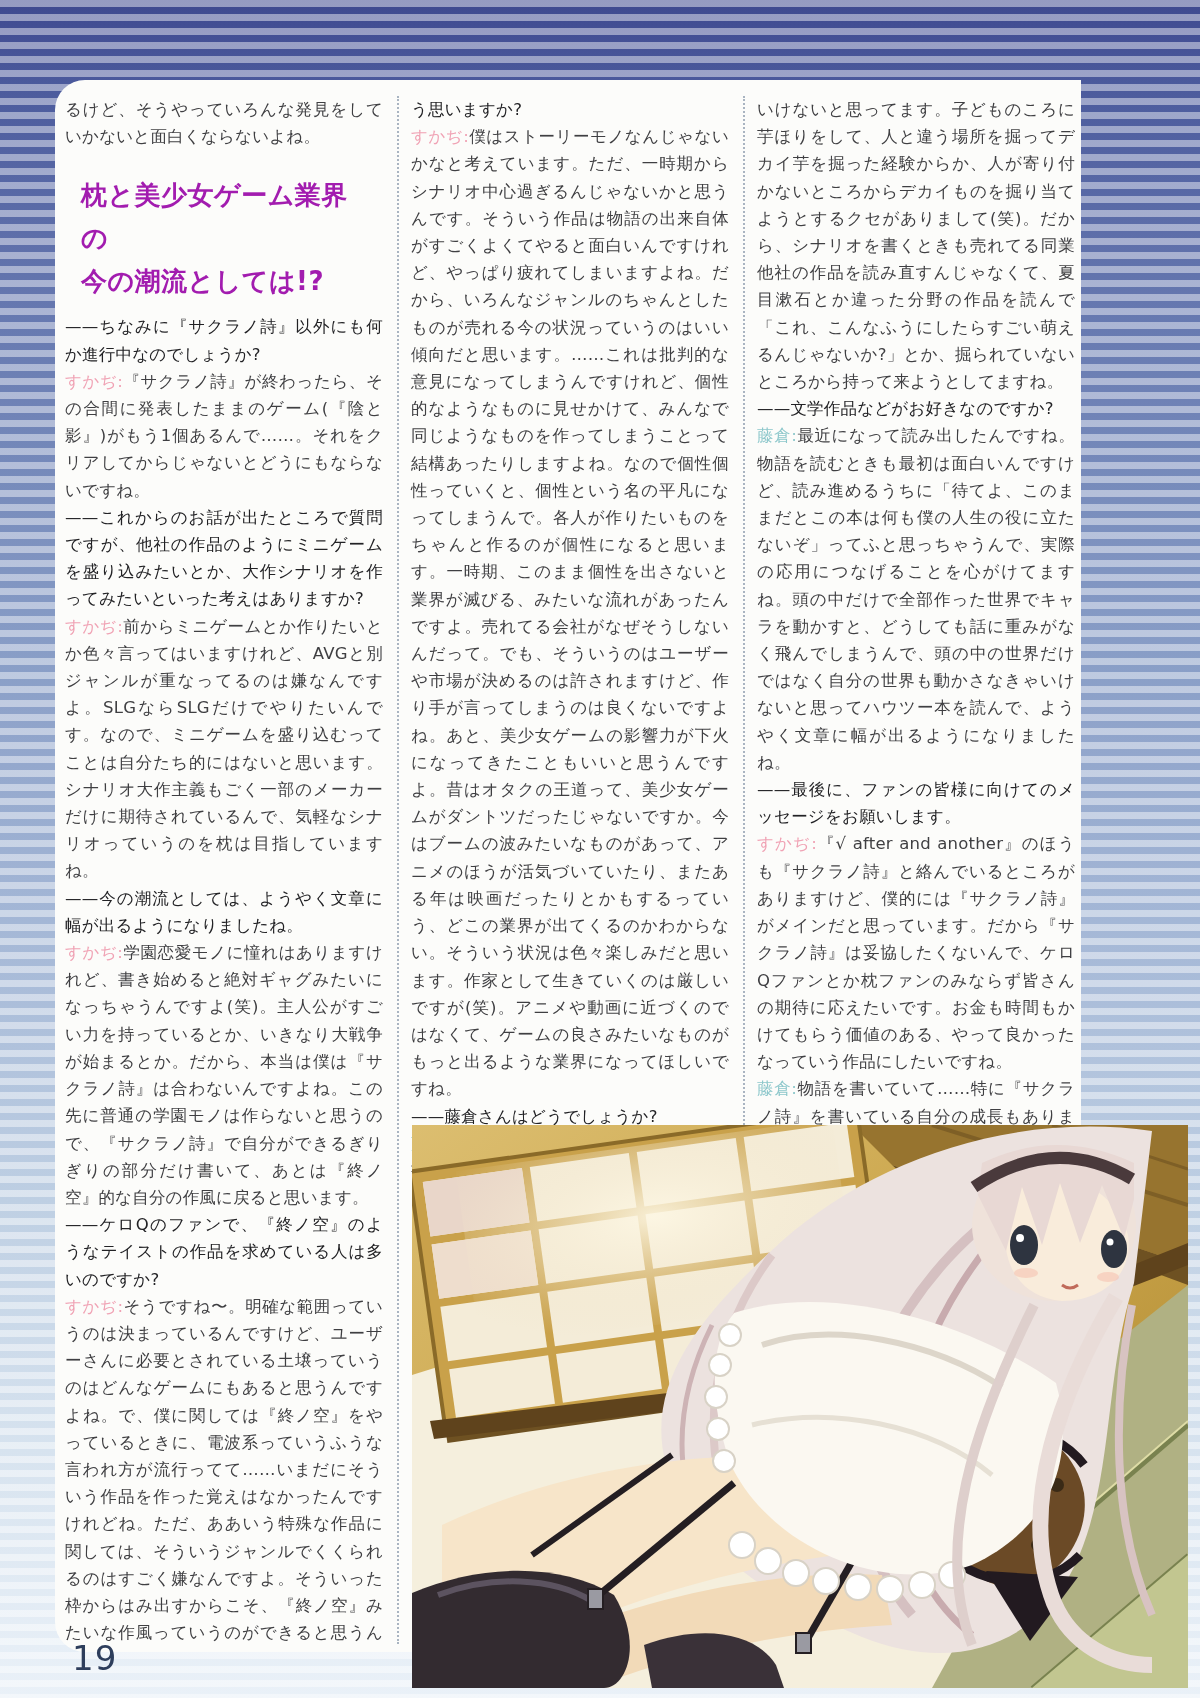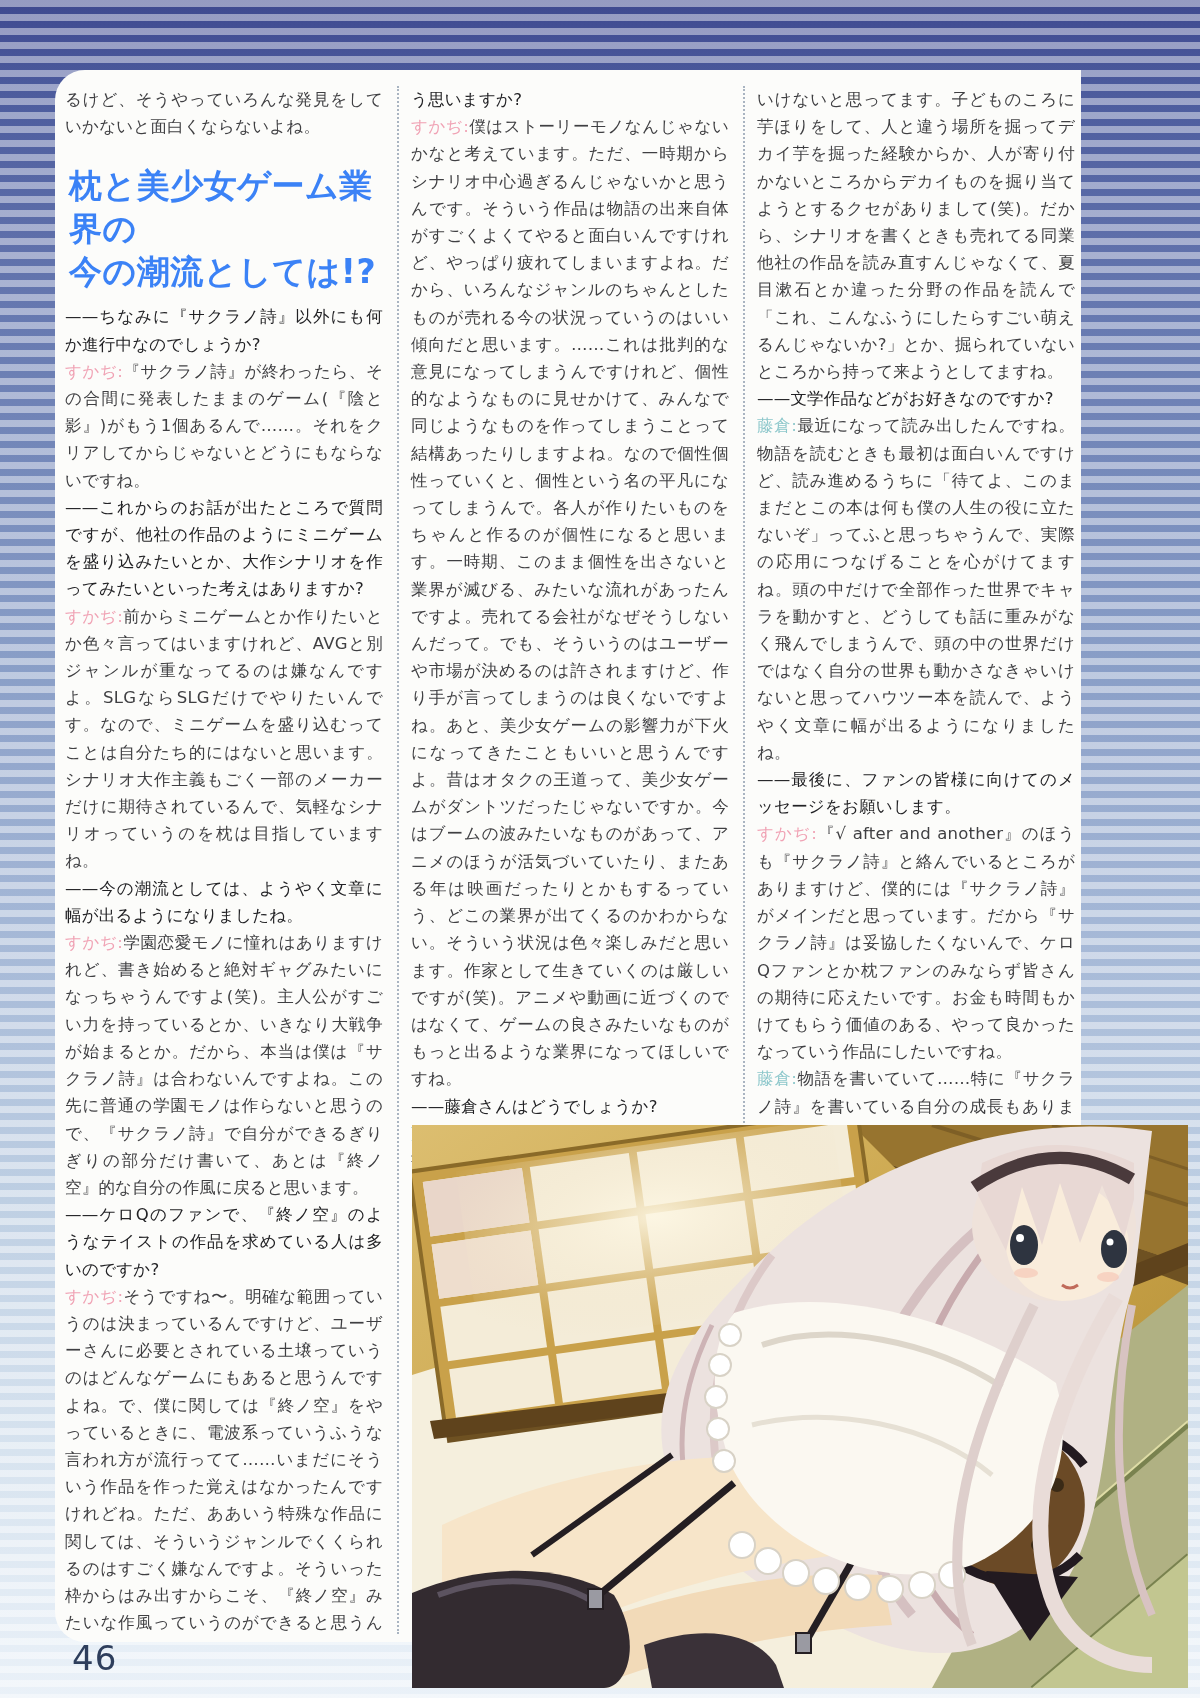--- a/index.html
+++ b/index.html
@@ -4,38 +4,38 @@
 <style>
   html,body{margin:0;padding:0;}
   body{
     width:1200px;height:1698px;position:relative;overflow:hidden;
     font-family:"DejaVu Sans",sans-serif;
     background:
       repeating-linear-gradient(180deg, rgba(255,255,255,.45) 0 7px, rgba(255,255,255,0) 7px 14px),
       linear-gradient(180deg,#3e498f 0px,#4c5b9d 90px,#6577af 300px,#8398c3 600px,#a2b5d5 900px,#becfe3 1200px,#d7e3ef 1450px,#eaf1f8 1698px);
   }
   .card{
-    position:absolute;left:55px;top:70px;width:1026px;height:1572px;
+    position:absolute;left:55px;top:80px;width:1026px;height:1572px;
     background:#fcfcfa;border-radius:30px 0 0 30px;
   }
   .cols{
     display:flex;align-items:stretch;
     padding:16px 0 0 10px;height:1548px;overflow:hidden;
   }
   .col{width:318px;overflow:hidden;}
   .col + .col{border-left:2px dotted #a9b4c1;margin-left:14px;padding-left:12px;}
   p{margin:0;}
   .body,.a,.q{
     font-size:16.5px;line-height:27.2px;color:#3f3f42;
     text-align:justify;word-break:break-all;letter-spacing:.2px;
   }
   .q{font-weight:normal;color:#222225;}
   .headline{
-    margin:24px 4px 10px;font-size:33px;line-height:43px;font-weight:bold;
-    color:#3b82f6;letter-spacing:.5px;
+    margin:24px 16px 10px;font-size:26px;line-height:43px;font-weight:bold;
+    color:#a21caf;letter-spacing:.5px;
   }
   .spk-pink{color:#f0a2b4;margin-top:28px;}
   .spk-teal{color:#8cc7cb;margin-top:36px;}
   .pageno{
     position:absolute;left:72px;top:1638px;font-size:34px;color:#2e3e5c;letter-spacing:1px;
   }
   .illustration{
     position:absolute;left:412px;top:1125px;width:776px;height:563px;display:block;
   }
 </style>
@@ -214,13 +214,13 @@
     <path d="M650,160 Q658,166 666,160" fill="none" stroke="#c06a5a" stroke-width="3"></path>
   </g>
 
   <g>
     <path d="M704,172 C652,260 604,380 642,478 C660,520 700,540 740,540" fill="none" stroke="#e9dcd8" stroke-width="16"></path>
     <path d="M622,180 C562,300 522,420 560,520" fill="none" stroke="#decfcc" stroke-width="10"></path>
     <path d="M720,180 C700,280 700,400 740,490" fill="none" stroke="#d8c3c2" stroke-width="8"></path>
   </g>
 </svg>
 
-<div class="pageno">46</div>
+<div class="pageno">19</div>
 
 </body></html>

